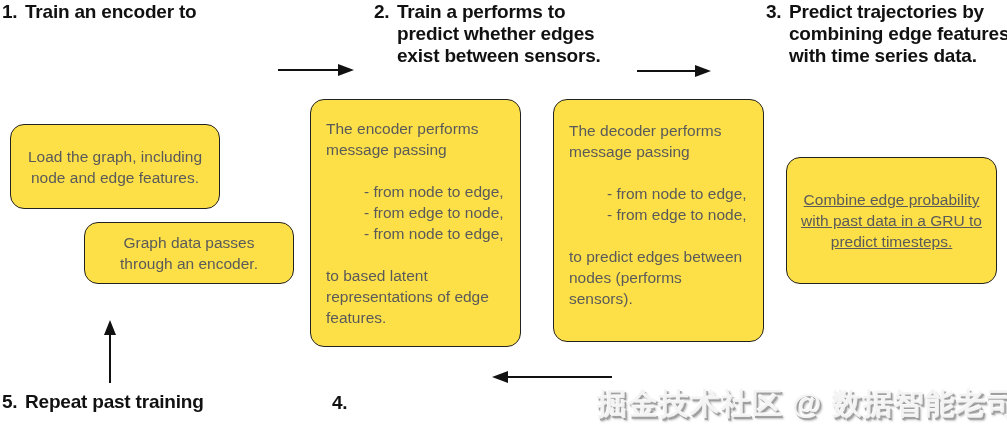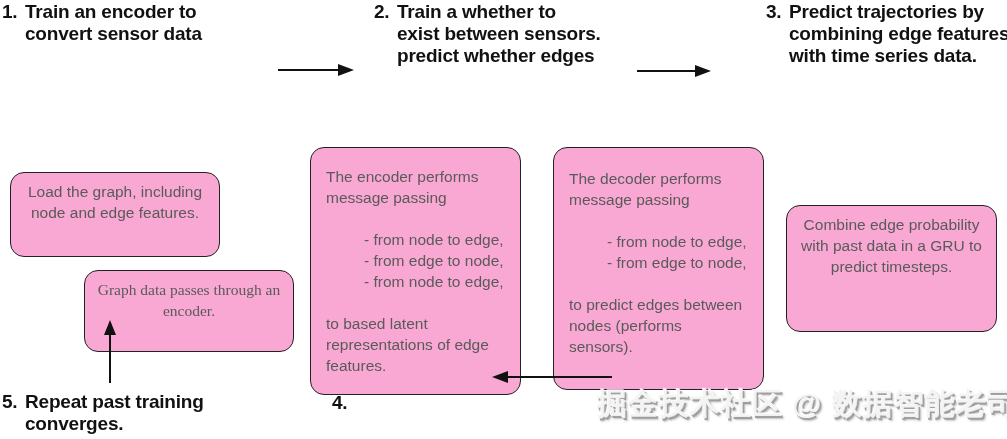--- a/index.html
+++ b/index.html
@@ -9,24 +9,24 @@
   }
   
   .step{
     position:absolute;display:flex;font-weight:bold;font-size:19px;
     line-height:22px;color:#111;letter-spacing:-0.2px;
   }
   .step .step-num{flex:none;width:23px;}
   .step .line{display:block;}
   
   .box{
-    position:absolute;border:1.6px solid #222;border-radius:14px;background:#f9a8d4;
-    color:#5a5a5a;font-size:15.5px;line-height:21px;box-sizing:border-box;margin-top:48px;
+    position:absolute;border:1.6px solid #222;border-radius:14px;background:#fde047;
+    color:#5a5a5a;font-size:15.5px;line-height:21px;box-sizing:border-box;
   }
-  .box.center{display:flex;justify-content:center;text-align:center;padding:8px 12px;}
+  .box.center{display:flex;align-items:center;justify-content:center;text-align:center;padding:8px 12px;}
   .box.flow{padding:18px 15px;}
   .bullets{margin:21px 0 0 38px;}
   .outro{margin-top:21px;}
   
   .arrow{position:absolute;}
   
   .watermark{
     position:absolute;left:597px;top:384px;white-space:nowrap;
     font-size:30px;font-weight:bold;color:rgba(243,243,243,0.92);
     text-shadow:-1px -1px 0 rgba(255,255,255,0.9), 1.5px 1.5px 0 rgba(150,150,150,0.85), 2.5px 2.5px 2px rgba(130,130,130,0.5);
@@ -35,30 +35,29 @@
 </style>
 </head>
 <body>
 
 <div class="canvas">
 
   <div class="step" style="left:2px;top:1px;width:250px;">
     <span class="step-num">1.</span>
     <span class="step-lines">
       <span class="line">Train an encoder to</span>
-      <span class="line">convert sensor data</span>
     </span>
   </div>
 
   <div class="step" style="left:374px;top:1px;width:250px;">
     <span class="step-num">2.</span>
     <span class="step-lines">
-      <span class="line">Train a whether to</span>
+      <span class="line">Train a performs to</span>
+      <span class="line">predict whether edges</span>
       <span class="line">exist between sensors.</span>
-      <span class="line">predict whether edges</span>
     </span>
   </div>
 
   <div class="step" style="left:766px;top:1px;width:245px;">
     <span class="step-num">3.</span>
     <span class="step-lines">
       <span class="line">Predict trajectories by</span>
       <span class="line">combining edge features</span>
       <span class="line">with time series data.</span>
     </span>
@@ -71,21 +70,21 @@
 
   <svg class="arrow" style="left:637px;top:63px;" width="74" height="16">
     <line x1="0" y1="8" x2="59" y2="8" stroke="#111" stroke-width="2"></line>
     <polygon points="58,2 74,8 58,14" fill="#111"></polygon>
   </svg>
 
   <div class="box center" style="left:10px;top:124px;width:210px;height:85px;">
     <div>Load the graph, including node and edge features.</div>
   </div>
 
-  <div class="box center" style="left:84px;top:222px;width:210px;height:82px;font-family:Liberation Serif, serif;">
+  <div class="box center" style="left:84px;top:222px;width:210px;height:62px;">
     <div>Graph data passes through an encoder.</div>
   </div>
 
   <div class="box flow" style="left:310px;top:99px;width:211px;height:248px;">
     <div class="intro">The encoder performs message passing</div>
     <div class="bullets">
       <div>- from node to edge,</div>
       <div>- from edge to node,</div>
       <div>- from node to edge,</div>
     </div>
@@ -94,39 +93,38 @@
 
   <div class="box flow" style="left:553px;top:99px;width:211px;height:243px;padding-top:20px;">
     <div class="intro">The decoder performs message passing</div>
     <div class="bullets">
       <div>- from node to edge,</div>
       <div>- from edge to node,</div>
     </div>
     <div class="outro">to predict edges between nodes (performs sensors).</div>
   </div>
 
-  <div class="box center" style="left:786px;top:157px;width:211px;height:127px;">
+  <div class="box center" style="left:786px;top:157px;width:211px;height:127px;text-decoration:underline;">
     <div>Combine edge probability with past data in a GRU to predict timesteps.</div>
   </div>
 
   <svg class="arrow" style="left:492px;top:369px;" width="120" height="16">
     <line x1="16" y1="8" x2="120" y2="8" stroke="#111" stroke-width="2"></line>
     <polygon points="16,2 0,8 16,14" fill="#111"></polygon>
   </svg>
 
   <svg class="arrow" style="left:102px;top:320px;" width="16" height="63">
     <line x1="8" y1="63" x2="8" y2="14" stroke="#111" stroke-width="2"></line>
     <polygon points="2,15 8,0 14,15" fill="#111"></polygon>
   </svg>
 
   <div class="step" style="left:2px;top:391px;width:240px;">
     <span class="step-num">5.</span>
     <span class="step-lines">
       <span class="line">Repeat past training</span>
-      <span class="line">converges.</span>
     </span>
   </div>
 
   <div class="step" style="left:332px;top:392px;width:520px;">
     <span class="step-num">4.</span>
     <span class="step-lines">
     </span>
   </div>
 
   <div class="watermark">掘金技术社区 @ 数据智能老司机</div>

